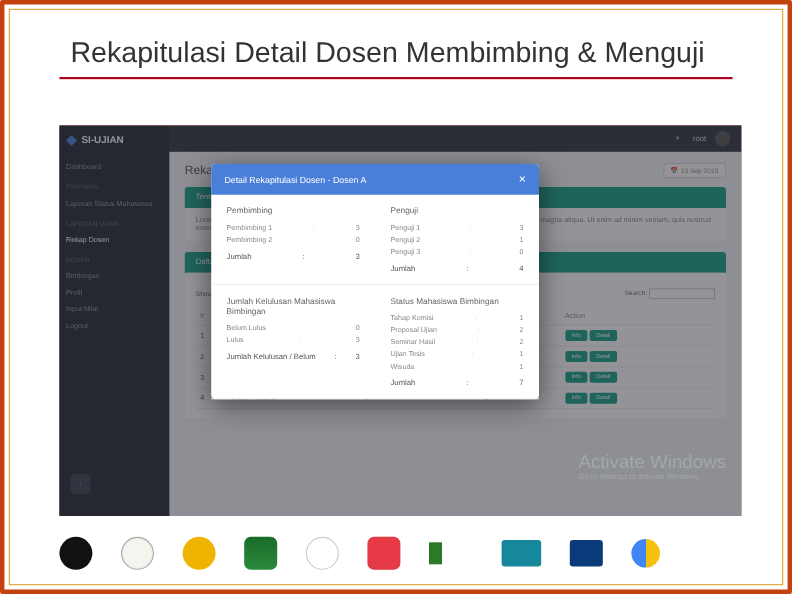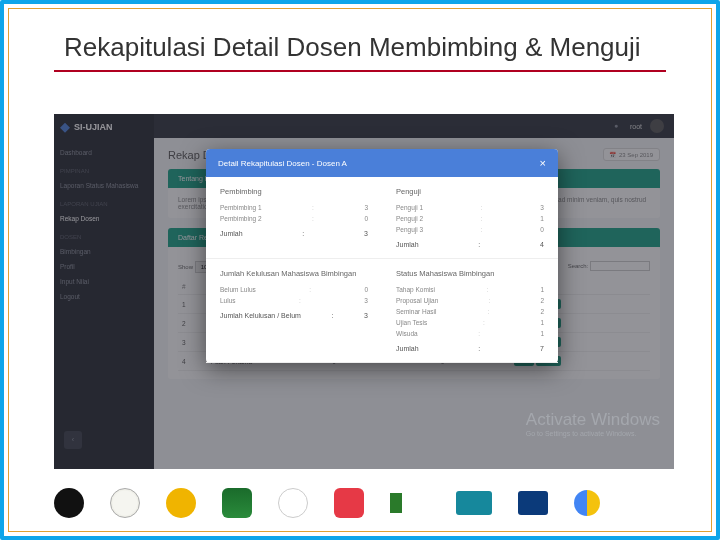--- a/index.html
+++ b/index.html
@@ -1,17 +1,17 @@
 <!DOCTYPE html>
 <html><head>
 <meta charset="utf-8">
 <style>
 *{margin:0;padding:0;box-sizing:border-box;font-family:Arial,sans-serif}
 body{width:720px;height:540px;background:#fff;position:relative;overflow:hidden}
-.frame{position:absolute;top:0;left:0;right:0;bottom:0;border:4px solid #0ea5e9;border-radius:2px}
+.frame{position:absolute;top:0;left:0;right:0;bottom:0;border:4px solid #c2410c;border-radius:2px}
 .frame::before{content:"";position:absolute;top:4px;left:4px;right:4px;bottom:4px;border:1px solid #e0a030}
 .slide-title{position:absolute;top:28px;left:60px;font-size:26px;color:#333;font-weight:400}
 .title-underline{position:absolute;top:66px;left:50px;right:50px;height:2px;background:#b00020}
 .app-window{position:absolute;top:110px;left:50px;width:620px;height:355px;background:#7f1d1d;overflow:hidden;font-size:7px;color:#ddd}
 .sidebar{position:absolute;top:0;left:0;width:100px;height:100%;background:#252830;padding:8px 6px}
 .brand{color:#fff;font-weight:bold;font-size:9px;margin-bottom:12px}
 .brand-icon{display:inline-block;width:10px;height:10px;background:#4a7fd9;margin-right:4px;vertical-align:middle;clip-path:polygon(50% 0,100% 50%,50% 100%,0 50%)}
 .side-head{color:#5a5f6b;font-size:6px;margin:8px 0 4px;text-transform:uppercase}
 .side-item{color:#8a8f9b;font-size:6.5px;padding:4px 0;cursor:pointer}
 .side-item.active{color:#fff}
@@ -28,21 +28,21 @@
 .table-controls{display:flex;justify-content:space-between;margin:6px 0}
 .show-ctrl{font-size:6px;color:#666}
 .show-ctrl select{font-size:6px;border:1px solid #ccc;padding:1px}
 .search-ctrl{font-size:6px;color:#666}
 .search-ctrl input{font-size:6px;border:1px solid #ccc;padding:1px;width:60px}
 .data-table{width:100%;border-collapse:collapse;font-size:6.5px;color:#555}
 .data-table th{text-align:left;padding:4px;border-bottom:1px solid #eee;color:#888;font-weight:normal}
 .data-table td{padding:4px;border-bottom:1px solid #f0f0f0}
 .btn-sm{background:#16a085;color:#fff;padding:2px 6px;border-radius:2px;font-size:5px;border:none;margin-right:2px}
 .overlay{position:absolute;top:0;left:0;right:0;bottom:0;background:rgba(40,40,50,0.5)}
-.modal{position:absolute;top:35px;left:152px;width:352px;background:#fff;border-radius:4px;box-shadow:0 6px 24px rgba(0,0,0,0.5)}
+.modal{position:absolute;top:35px;left:138px;width:298px;background:#fff;border-radius:4px;box-shadow:0 6px 24px rgba(0,0,0,0.5)}
 .modal-header{background:#4a7fd9;color:#fff;padding:8px 12px;display:flex;justify-content:space-between;align-items:center;border-radius:4px 4px 0 0;font-size:8px;font-weight:500}
 .modal-close{color:#fff;cursor:pointer;font-size:11px}
 .modal-body{padding:0}
 .mod-row{display:flex;border-bottom:1px solid #eee}
 .mod-cell{flex:1;padding:10px 14px}
 .mod-cell-title{font-size:7.5px;color:#666;font-weight:500;margin-bottom:6px}
 .mod-line{display:flex;justify-content:space-between;font-size:6.5px;color:#888;padding:2px 0}
 .mod-line .sep{color:#ccc}
 .mod-total{display:flex;justify-content:space-between;font-size:7px;color:#555;font-weight:500;padding:6px 0 0}
 .watermark{position:absolute;bottom:32px;right:14px;color:#a4a7ad;font-size:10px;text-align:left;pointer-events:none}

